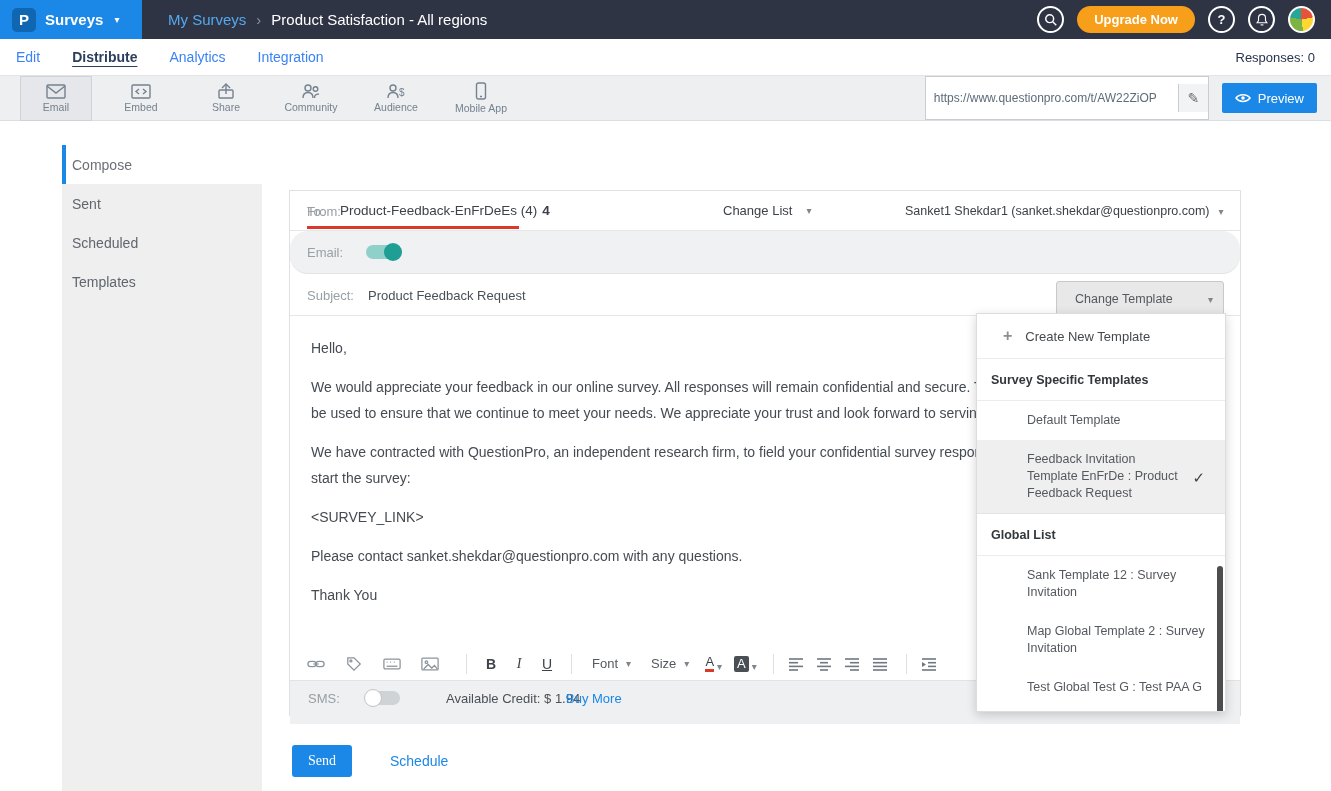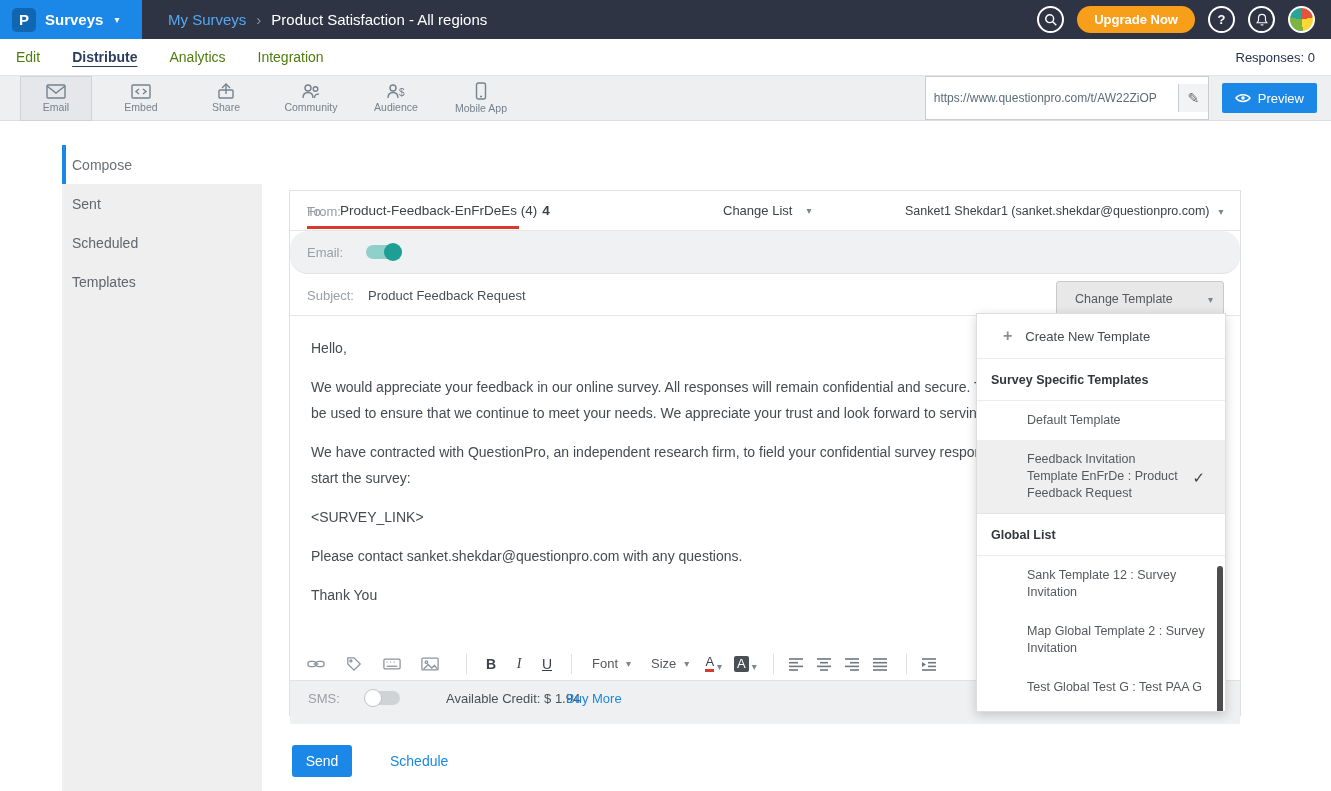--- a/index.html
+++ b/index.html
@@ -17,21 +17,21 @@
   .bc-link{color:#55a8ef;cursor:pointer;}
   .bc-sep{color:#8a93a5;font-size:15px;}
   .bc-current{color:#fff;}
   .topbar-right{margin-left:auto;display:flex;align-items:center;gap:13px;padding-right:16px;}
   .circle-icon{width:27px;height:27px;border:2px solid #fff;border-radius:50%;display:flex;align-items:center;justify-content:center;color:#fff;font-size:13px;font-weight:bold;cursor:pointer;flex-shrink:0;}
   .upgrade-btn{background:#f79e1b;color:#fff;font-size:13px;font-weight:bold;border:none;border-radius:14px;padding:6px 17px;cursor:pointer;}
   .avatar{width:27px;height:27px;border:2px solid #fff;border-radius:50%;background:conic-gradient(#e5533a 0 22%,#fdd835 22% 48%,#7cb342 48% 78%,#26a69a 78% 100%);cursor:pointer;}
 
   
   .tabsbar{position:absolute;top:39px;left:0;width:1331px;height:37px;background:#fff;display:flex;align-items:center;border-bottom:1px solid #e4e4e4;padding:0 16px;z-index:4;}
-  .tab{font-size:14px;color:#4d7c0f;margin-right:32px;cursor:pointer;}
+  .tab{font-size:14px;color:#3b82f6;margin-right:32px;cursor:pointer;}
   .tab.active{text-decoration:underline;text-underline-offset:4px;font-weight:bold;color:#2c3e5d;}
   .responses{margin-left:auto;font-size:13px;color:#26334d;}
 
   
   .channelbar{position:absolute;top:76px;left:0;width:1331px;height:45px;background:#edeff1;border-bottom:1px solid #dcdfe2;display:flex;align-items:center;z-index:4;}
   .tiles{display:flex;height:45px;padding-left:20px;}
   .tile{width:72px;height:45px;display:flex;flex-direction:column;align-items:center;justify-content:center;gap:2px;color:#76828e;font-size:10.5px;cursor:pointer;margin-right:13px;}
   .tile.active{background:#e5e7ea;box-shadow:inset 0 0 0 1px #cfd3d8;}
   .tile svg{stroke:#76828e;fill:none;stroke-width:1.4;}
   .channel-right{margin-left:auto;display:flex;align-items:center;gap:13px;padding-right:14px;}
@@ -87,21 +87,21 @@
   .align-icon{width:24px;height:24px;display:flex;align-items:center;justify-content:center;margin-right:4px;cursor:pointer;}
   .align-icon svg{stroke:#6f7880;stroke-width:1.6;}
   
   .row-sms{position:relative;height:43px;background:#eef0f1;}
   .row-sms .lbl{position:absolute;left:18px;top:10px;}
   .row-sms .toggle{top:10px;}
   .credit{position:absolute;left:156px;top:10px;font-size:13px;color:#4a5056;}
   .buy-more{position:absolute;left:276px;top:10px;font-size:13px;color:#1b87e6;cursor:pointer;}
 
   .send-row{position:absolute;left:292px;top:745px;display:flex;align-items:center;gap:38px;z-index:2;}
-  .send-btn{width:60px;height:32px;background:#1b87e6;color:#fff;border:none;border-radius:3px;font-size:14px;cursor:pointer;font-family:Liberation Sans, sans-serif;}
+  .send-btn{width:60px;height:32px;background:#1b87e6;color:#fff;border:none;border-radius:3px;font-size:14px;cursor:pointer;font-family:Liberation Serif, serif;}
   .schedule-link{font-size:14px;color:#1b87e6;cursor:pointer;}
 
   
   .template-dropdown{position:absolute;left:976px;top:313px;width:250px;height:399px;background:#fff;border:1px solid #ddd;box-shadow:0 3px 10px rgba(0,0,0,0.18);z-index:10;overflow:hidden;}
   .dd-create{display:flex;align-items:center;gap:13px;padding:13px 14px 13px 26px;border-bottom:1px solid #ececec;font-size:13px;color:#44494e;cursor:pointer;}
   .dd-plus{color:#8a8f94;font-size:16px;font-weight:bold;}
   .dd-header{padding:14px 14px 13px 14px;font-size:12.5px;font-weight:bold;color:#33373c;border-bottom:1px solid #ececec;}
   .dd-item{padding:11px 16px 11px 50px;font-size:12.5px;color:#55595e;line-height:17px;cursor:pointer;}
   .dd-item.selected{background:#efefef;position:relative;padding-right:40px;border-bottom:1px solid #e4e4e4;}
   .dd-check{position:absolute;right:20px;top:50%;transform:translateY(-50%);color:#3c4248;font-size:15px;}

